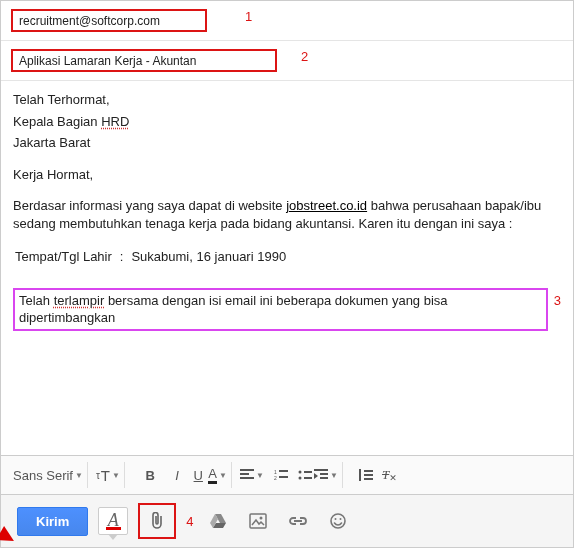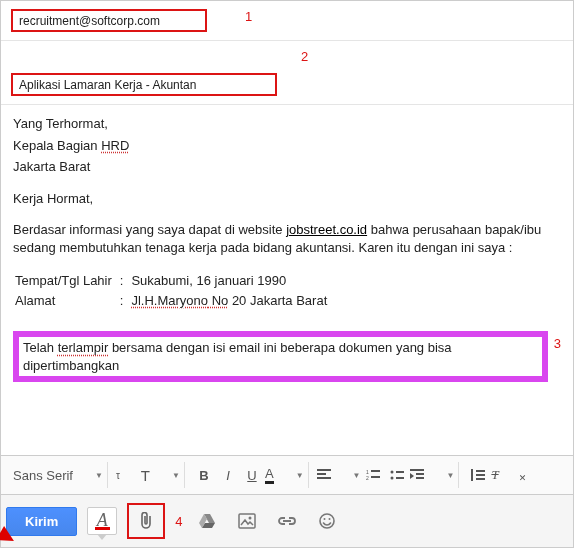--- a/index.html
+++ b/index.html
@@ -46,21 +46,21 @@
     line-height: 1.35;
     overflow: hidden;
     position: relative;
   }
   .body-area p { margin-bottom: 4px; }
   .body-area .spacer { height: 10px; }
   .dotted { text-decoration: underline dotted #c33; text-underline-offset: 2px; }
   .linkish { color: #000000; text-decoration: underline; }
   .info-table td { padding-right: 6px; vertical-align: top; }
   .attach-line-box {
-    border: 6px solid #d946ef;
+    border: 2px solid #d946ef;
     padding: 2px 4px;
   }
 
   .annot {
     position: absolute;
     color: #dc1414;
     font-size: 13px;
     font-family: Arial, sans-serif;
   }
 
@@ -71,32 +71,31 @@
     padding: 6px 8px;
     display: flex;
     align-items: center;
     gap: 4px;
     font-size: 13px;
   }
   .fb-group { display: flex; align-items: center; gap: 2px; padding: 0 4px; border-right: 1px solid #ddd; height: 26px; }
   .fb-group:last-child { border-right:none; }
   .fb-btn {
     min-width: 22px; height: 22px;
-    display: flex; align-items: center; justify-content: center;
+    display: flex; align-items: center; justify-content: flex-end;
     cursor: pointer; color: #555;
     border-radius: 2px;
-    gap: 20px;
   }
   .drop { font-size: 8px; margin-left: 2px; color:#777; }
 
   
   .bottom-bar {
     border-top: 1px solid #ccc;
     background: #f5f5f5;
-    padding: 8px 5px;
+    padding: 8px 16px;
     display: flex;
     align-items: center;
     gap: 10px;
     position: relative;
   }
   .send-btn {
     background: #4b8df8;
     background: linear-gradient(#4d90fe,#4787ed);
     color: #fff;
     border: 1px solid #3079ed;
@@ -154,28 +153,28 @@
 <div class="compose">
 
   <div class="field-row" style="position:relative;">
     <span class="boxed-red" style="min-width:190px;">
       <input class="to-input" style="width: 180px;" value="recruitment@softcorp.com">
     </span>
     <span class="annot" style="left:244px; top:8px;">1</span>
   </div>
 
   <div class="field-row" style="position:relative;">
-    <span class="boxed-red" style="min-width:260px;margin-top:24px;">
+    <span class="boxed-red" style="min-width:260px;">
       <input class="subject-input" style="width: 250px;" value="Aplikasi Lamaran Kerja - Akuntan">
     </span>
     <span class="annot" style="left:300px; top:8px;">2</span>
   </div>
 
   <div class="body-area">
-    <p><span>Yang Terhormat,</span></p>
+    <p><span>Telah Terhormat,</span></p>
     <p>
       <span>Kepala Bagian </span><span class="dotted">HRD</span>
     </p>
     <p><span>Jakarta Barat</span></p>
 
     <div class="spacer"></div>
     <p><span>Kerja Hormat,</span></p>
     <div class="spacer"></div>
 
     <p>
@@ -183,25 +182,20 @@
     </p>
     <div class="spacer"></div>
 
     <table class="info-table">
       <tbody>
       <tr>
         <td>Tempat/Tgl Lahir</td>
         <td>:</td>
         <td>Sukabumi, 16 januari 1990</td>
       </tr>
-      <tr>
-        <td>Alamat</td>
-        <td>:</td>
-        <td><span class="dotted">Jl.H.Maryono</span><span class="dotted"> No</span><span> 20 Jakarta Barat</span></td>
-      </tr>
     </tbody>
       </table>
 
     <div class="spacer"></div>
     <div class="spacer"></div>
 
     <div style="display:flex; align-items:flex-start; gap:6px;">
       <span class="attach-line-box">
         <span>Telah </span><span class="dotted">terlampir</span><span> bersama dengan isi email ini beberapa dokumen yang bisa dipertimbangkan</span>
       </span>

